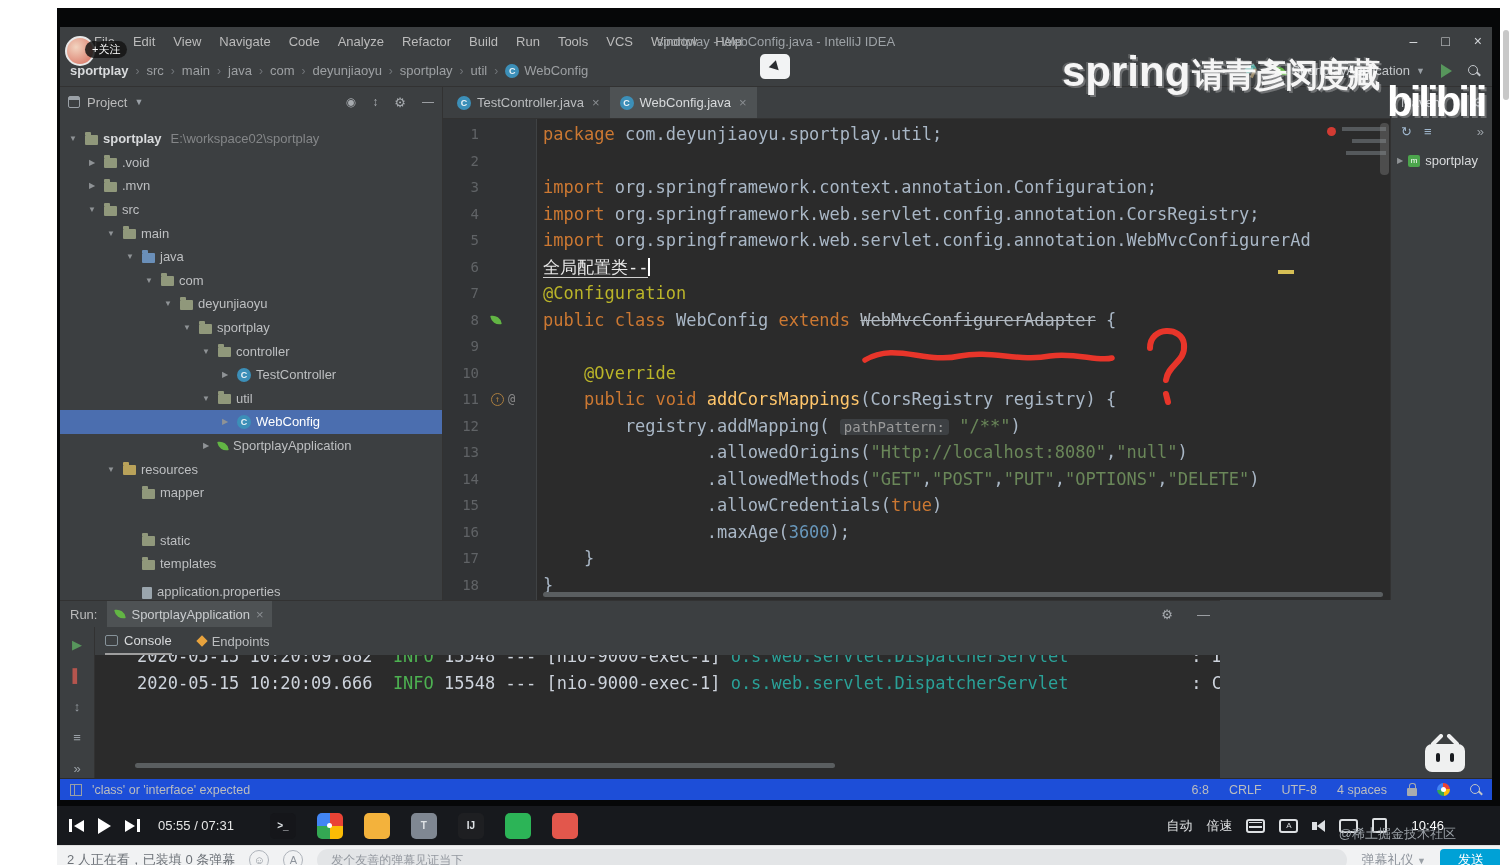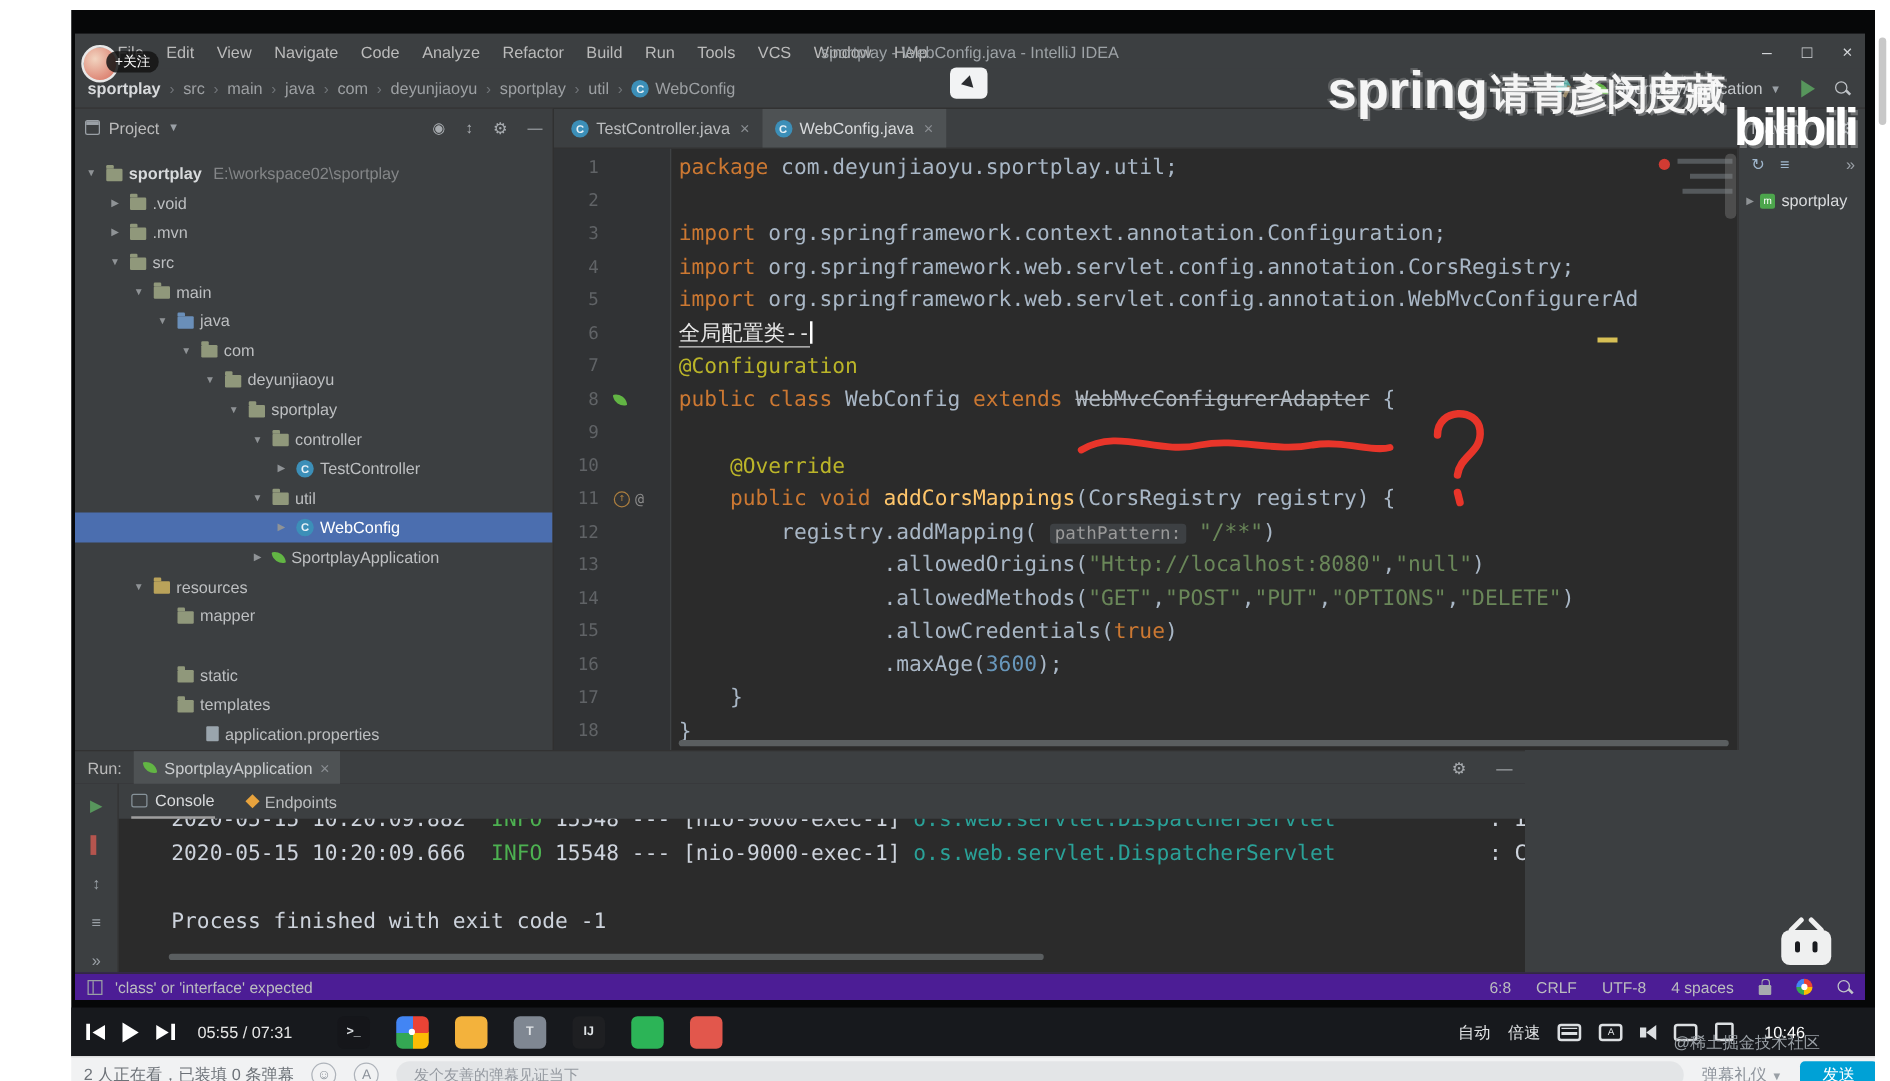--- a/index.html
+++ b/index.html
@@ -112,21 +112,21 @@
   #run-strip { position:absolute; left:0; top:27px; width:35px; bottom:0; background:#3c3f41; border-right:1px solid #323232; display:flex; flex-direction:column; align-items:center; gap:16px; padding-top:10px; color:#9aa0a6; font-size:13px; }
   #run-strip .g { color:#57965c; }
   #run-strip .r { color:#b5554e; }
   #console { position:absolute; left:35px; top:55px; right:0; bottom:8px; overflow:hidden; font-family:"DejaVu Sans Mono", monospace; font-size:17px; color:#cdd3dc; }
   #con-lines { margin-top:-12px; padding-left:42px; }
   .con-line { height:27px; line-height:27px; white-space:pre; }
   .cg { color:#4db151; } .ct { color:#2aa198; } .cd { color:#cdd3dc; }
   #con-hsb { position:absolute; left:40px; bottom:2px; width:700px; height:5px; background:#5a5e60; border-radius:3px; }
 
   
-  #statusbar { position:absolute; left:0; top:751px; width:1432px; height:22px; background:#4c1d95; border-top:1px solid #2b2b2b; display:flex; align-items:center; padding:0 10px; font-size:12.5px; color:#bbbdbf; }
+  #statusbar { position:absolute; left:0; top:751px; width:1432px; height:22px; background:#1d4ed8; border-top:1px solid #2b2b2b; display:flex; align-items:center; padding:0 10px; font-size:12.5px; color:#bbbdbf; }
   #status-left { display:flex; align-items:center; gap:10px; }
   #status-right { margin-left:auto; display:flex; align-items:center; gap:20px; }
 
   
   #avatar { position:absolute; left:8px; top:28px; width:30px; height:30px; border-radius:50%; background:radial-gradient(circle at 35% 35%, #f2d4c0, #d66a5a); border:2px solid #e8e8e8; }
   #follow-chip { position:absolute; left:28px; top:33px; height:17px; padding:0 7px; background:rgba(20,20,20,.85); color:#fff; font-size:11px; border-radius:9px; display:flex; align-items:center; }
   #cast-icon { position:absolute; left:703px; top:46px; width:30px; height:25px; background:#f2f3f4; border-radius:5px; display:flex; align-items:center; justify-content:center; }
   #cast-icon i { width:0; height:0; border-left:9px solid #2b2d30; border-top:5px solid transparent; border-bottom:5px solid transparent; transform:rotate(45deg); }
   #watermark { position:absolute; left:1005px; top:40px; display:flex; align-items:baseline; gap:2px; color:#fff; opacity:.95; text-shadow:2px 2px 0 rgba(255,255,255,.28), -2px -1px 0 rgba(255,255,255,.18); white-space:nowrap; }
   #wm-en { font-size:42px; font-weight:bold; }
@@ -348,21 +348,21 @@
             <div class="trow" style="padding-left: 63px; margin-top: 24px;">
               <span class="arrow"></span>
               <span class="ic-folder"></span>
               <span>static</span>
             </div>
             <div class="trow" style="padding-left: 63px;">
               <span class="arrow"></span>
               <span class="ic-folder"></span>
               <span>templates</span>
             </div>
-            <div class="trow" style="padding-left: 86px;">
+            <div class="trow" style="padding-left: 63px; align-items: flex-end;">
               <span class="arrow"></span>
               <span class="ic-file"></span>
               <span>application.properties</span>
             </div>
             <div class="trow" style="padding-left: 63px;">
               <span class="arrow"></span>
               <span class="ic-file"></span>
               <span>application.yml</span>
             </div>
           </div>
@@ -456,21 +456,20 @@
             <span class="run-tab">
               <span class="ic-endp"></span>
               <span>Endpoints</span>
             </span>
           </div>
         <div id="console">
           <div id="con-lines">
               <div class="con-line"><span class="cd">2020-05-15 10:20:09.882  </span><span class="cg">INFO</span><span class="cd"> 15548 --- [nio-9000-exec-1] </span><span class="ct">o.s.web.servlet.DispatcherServlet</span><span class="cd">            : Initializing Servlet 'dispat</span></div>
               <div class="con-line"><span class="cd">2020-05-15 10:20:09.666  </span><span class="cg">INFO</span><span class="cd"> 15548 --- [nio-9000-exec-1] </span><span class="ct">o.s.web.servlet.DispatcherServlet</span><span class="cd">            : Completed initialization in </span></div>
               <div class="con-line"></div>
-              <div class="con-line"><span class="cd">Process finished with exit code -1</span></div>
             </div>
           <span id="con-hsb"></span>
         </div>
       </div>
 
       <div id="statusbar">
         <div id="status-left">
           <span class="ic-tw"></span>
           <span>'class' or 'interface' expected</span>
         </div>

